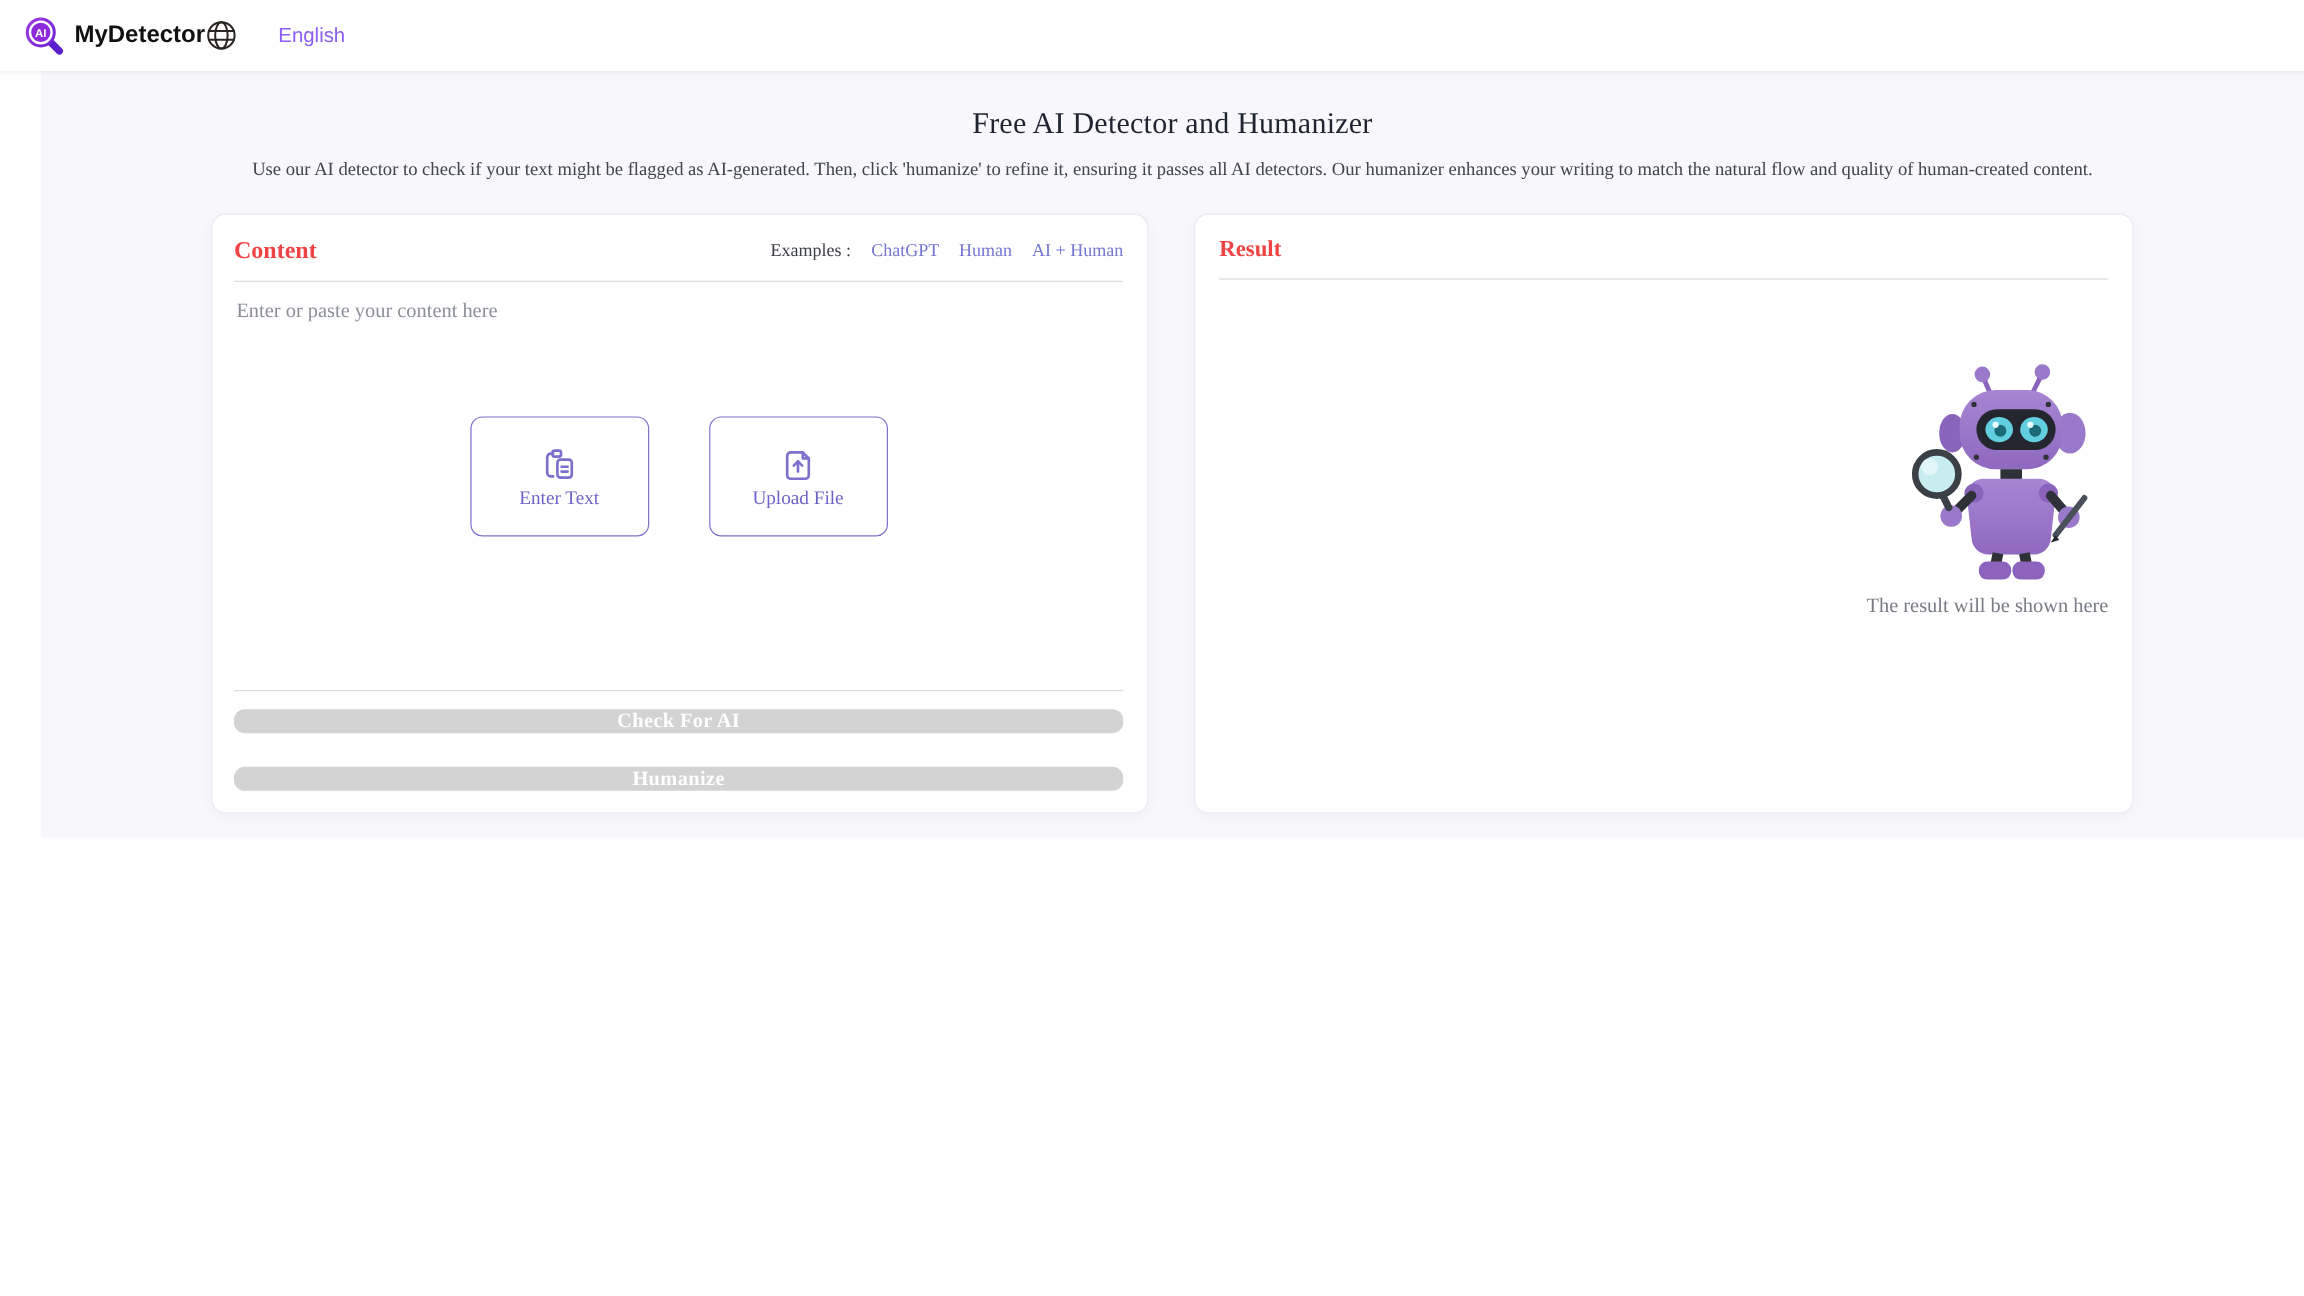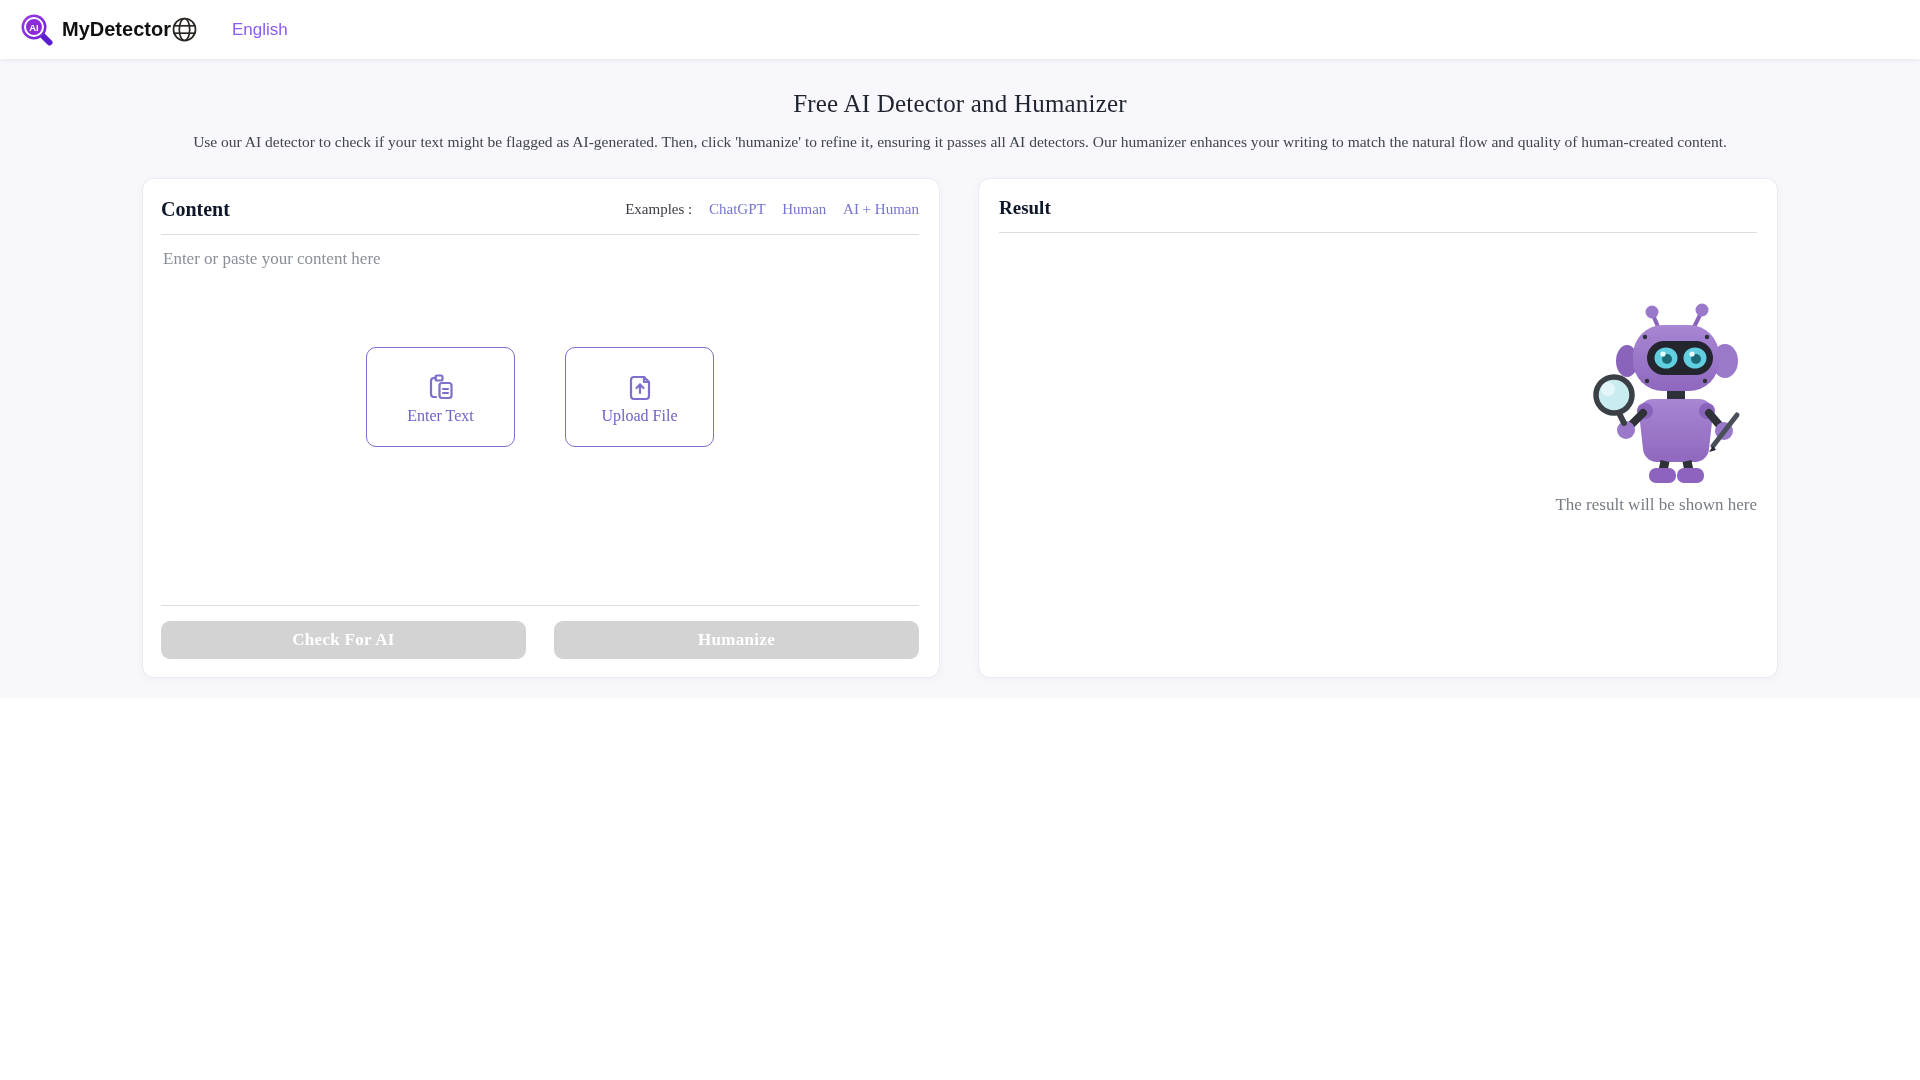--- a/index.html
+++ b/index.html
@@ -11,32 +11,32 @@
     height:59px; background:#ffffff; display:flex; align-items:center;
     justify-content:flex-start; padding:0 62px 0 18px; position:relative; z-index:5;
     box-shadow:0 1px 5px rgba(0,0,0,.08);
   }
   .brand { display:flex; align-items:center; gap:7px; cursor:pointer; }
   .brand-name { font-family:"Liberation Sans", sans-serif; font-weight:700; font-size:20px; color:#111; }
   .lang { display:flex; align-items:center; gap:9px; cursor:pointer; }
   .lang-label { font-family:Liberation Sans, sans-serif; font-size:17px; color:#8b5cf6;margin-left:25px; }
 
   
-  .hero-bg { background:#f8f8fc; padding-bottom:20px; }
+  .hero-bg { background:#f8f8fc; padding-bottom:20px;margin-left:34px; }
   .page-title { text-align:center; padding-top:31px; font-size:25px; font-weight:400; color:#1f2430; letter-spacing:.2px; }
   .page-subtitle { text-align:center; margin-top:15px; font-size:15.5px; color:#3f444d; }
 
   
   .cards { display:flex; gap:38px; padding:0 142px; margin-top:27px; }
   .card {
     flex:1; height:500px; background:#ffffff; border:1px solid #eaeaf1; border-radius:12px;
     box-shadow:0 2px 10px rgba(40,40,80,.04); padding:19px 20px 18px 18px; display:flex; flex-direction:column;
   }
   .card-head { display:flex; justify-content:space-between; align-items:center; }
-  .card-title { font-size:20px; font-weight:700; color:#0f172a;font-family:Liberation Serif, serif; }
+  .card-title { font-size:20px; font-weight:700; color:#ef4444;font-family:Liberation Serif, serif; }
   .examples { font-size:15px; color:#3a3d44; }
   .example-link { color:#7575d2; margin-left:13px; cursor:pointer; text-decoration:none; }
   .divider { border:none; border-top:1px solid #dcdce2; margin-top:13px; }
 
   .editor-zone { position:relative; flex:1; }
   .content-input {
     width:100%; height:100%; border:none; outline:none; resize:none; background:transparent;
     font-family:"Liberation Serif", serif; font-size:17px; color:#333; padding:14px 2px 0 2px;
   }
   .content-input::placeholder { color:#8a8f98; }
@@ -48,21 +48,21 @@
     pointer-events:auto; width:149px; height:100px; background:#ffffff; border:1px solid #7b70cb;
     border-radius:10px; display:flex; flex-direction:column; align-items:center; justify-content:center;
     gap:1px; cursor:pointer; color:#6c63c8; font-size:16px;
   }
   .tile .tile-label { color:#6c63c8; }
 
   .meta-row { display:flex; justify-content:space-between; align-items:center; margin-top:9px; }
   .char-count { font-size:16px; color:#8a8f98; }
   .clear-link { font-size:17px; color:#6f6fd0; cursor:pointer; }
 
-  .btn-row { display:flex; gap:28px; margin-top:15px; }
+  .btn-row { display:flex; gap:28px; margin-top:15px;flex-direction:column; }
   .big-btn {
     flex:1; height:38px; border:none; border-radius:9px; background:#d3d3d3; color:#ffffff;
     font-family:"Liberation Serif", serif; font-size:17px; font-weight:700; letter-spacing:.3px;
     cursor:not-allowed;
   }
 
   
   .result-card { padding:18px 20px; }
   .result-empty { display:flex; flex-direction:column; align-items:flex-end; margin-top:66px; }
   .result-caption { margin-top:4px; font-size:17px; color:#777c84; }

